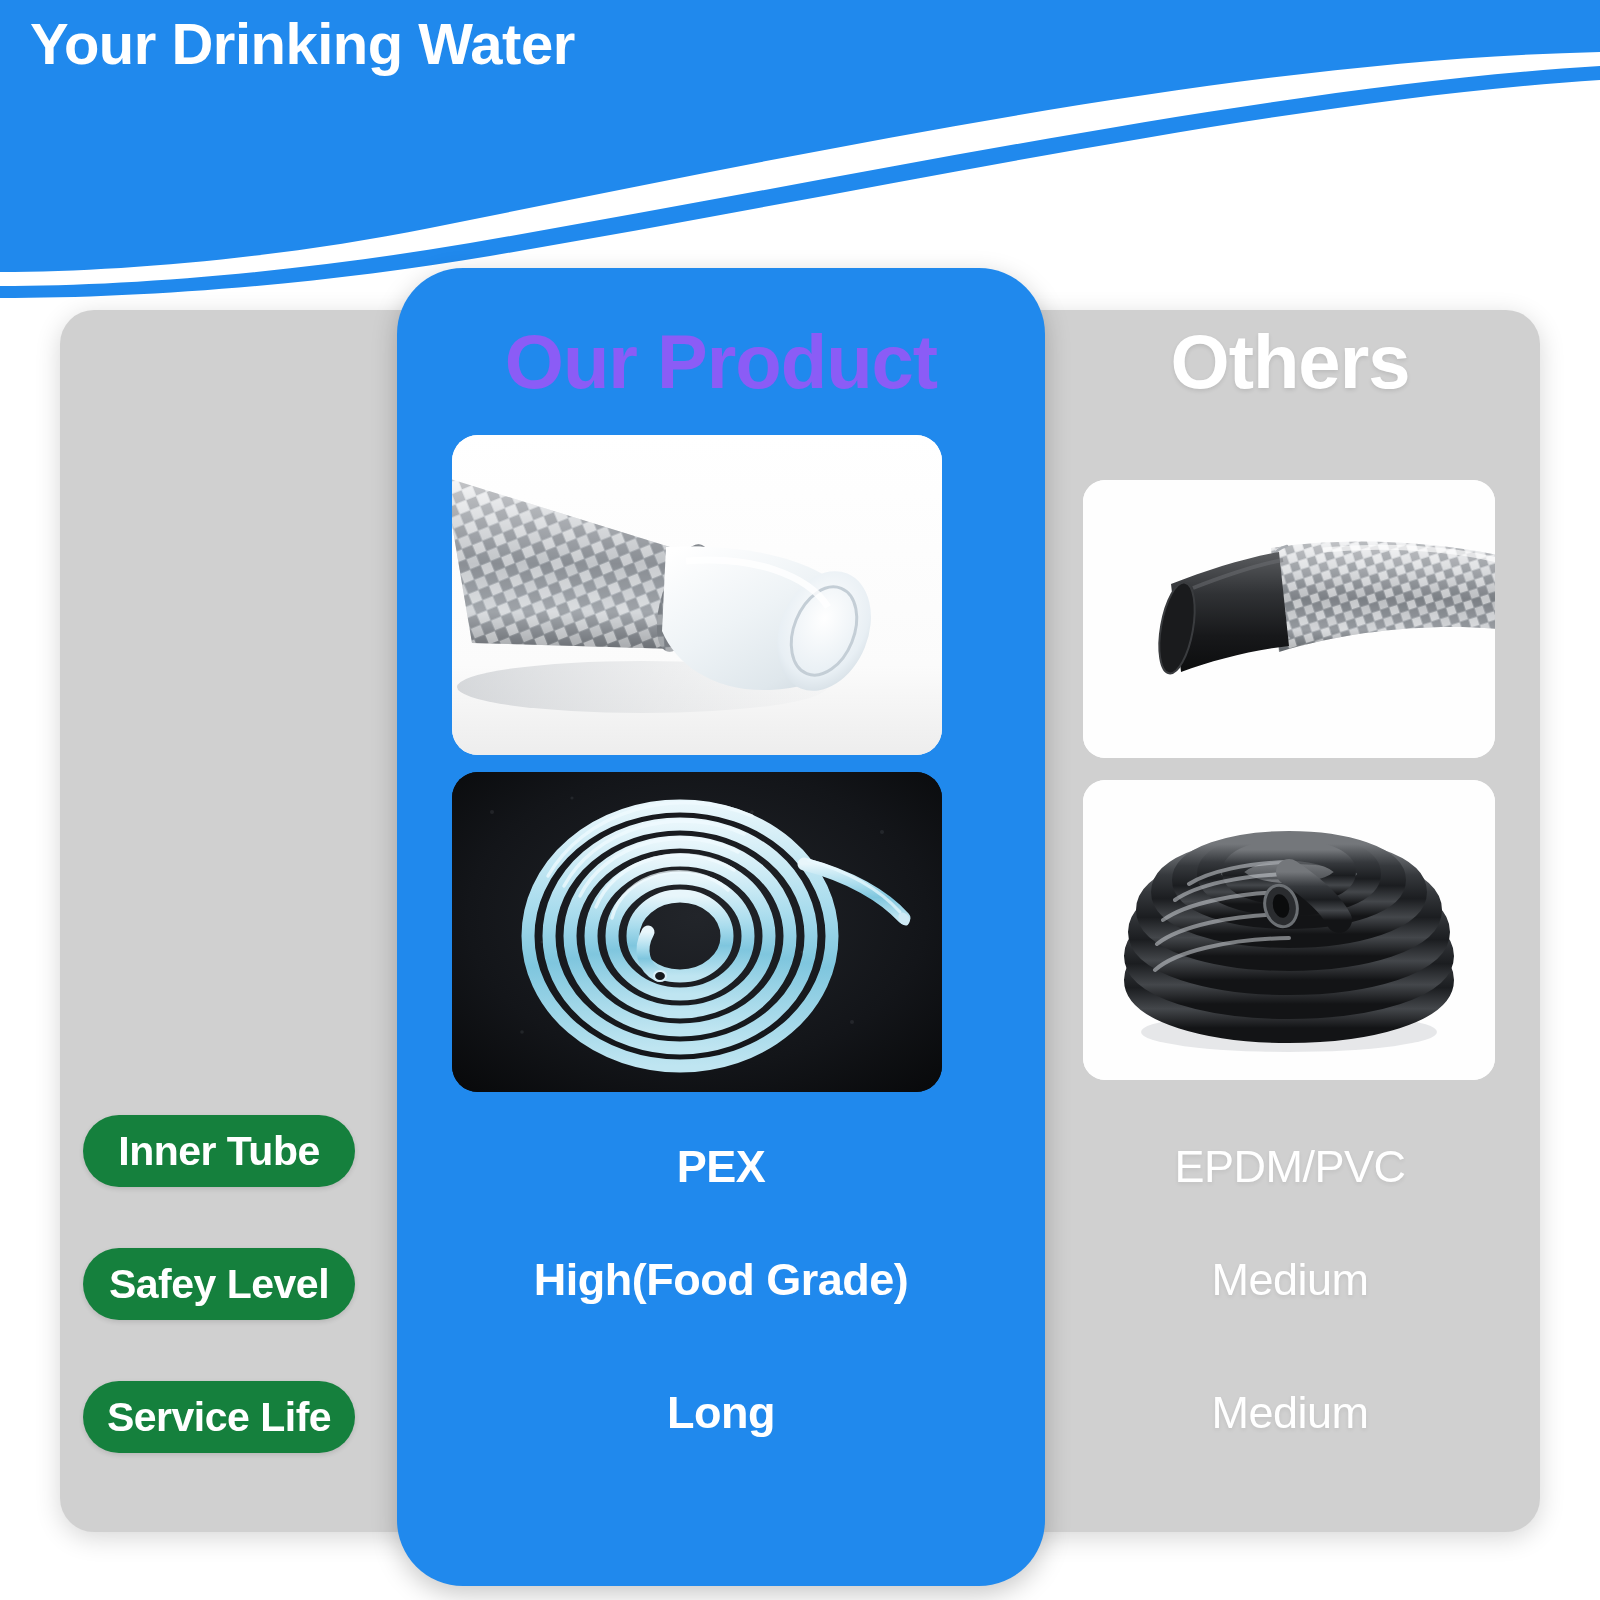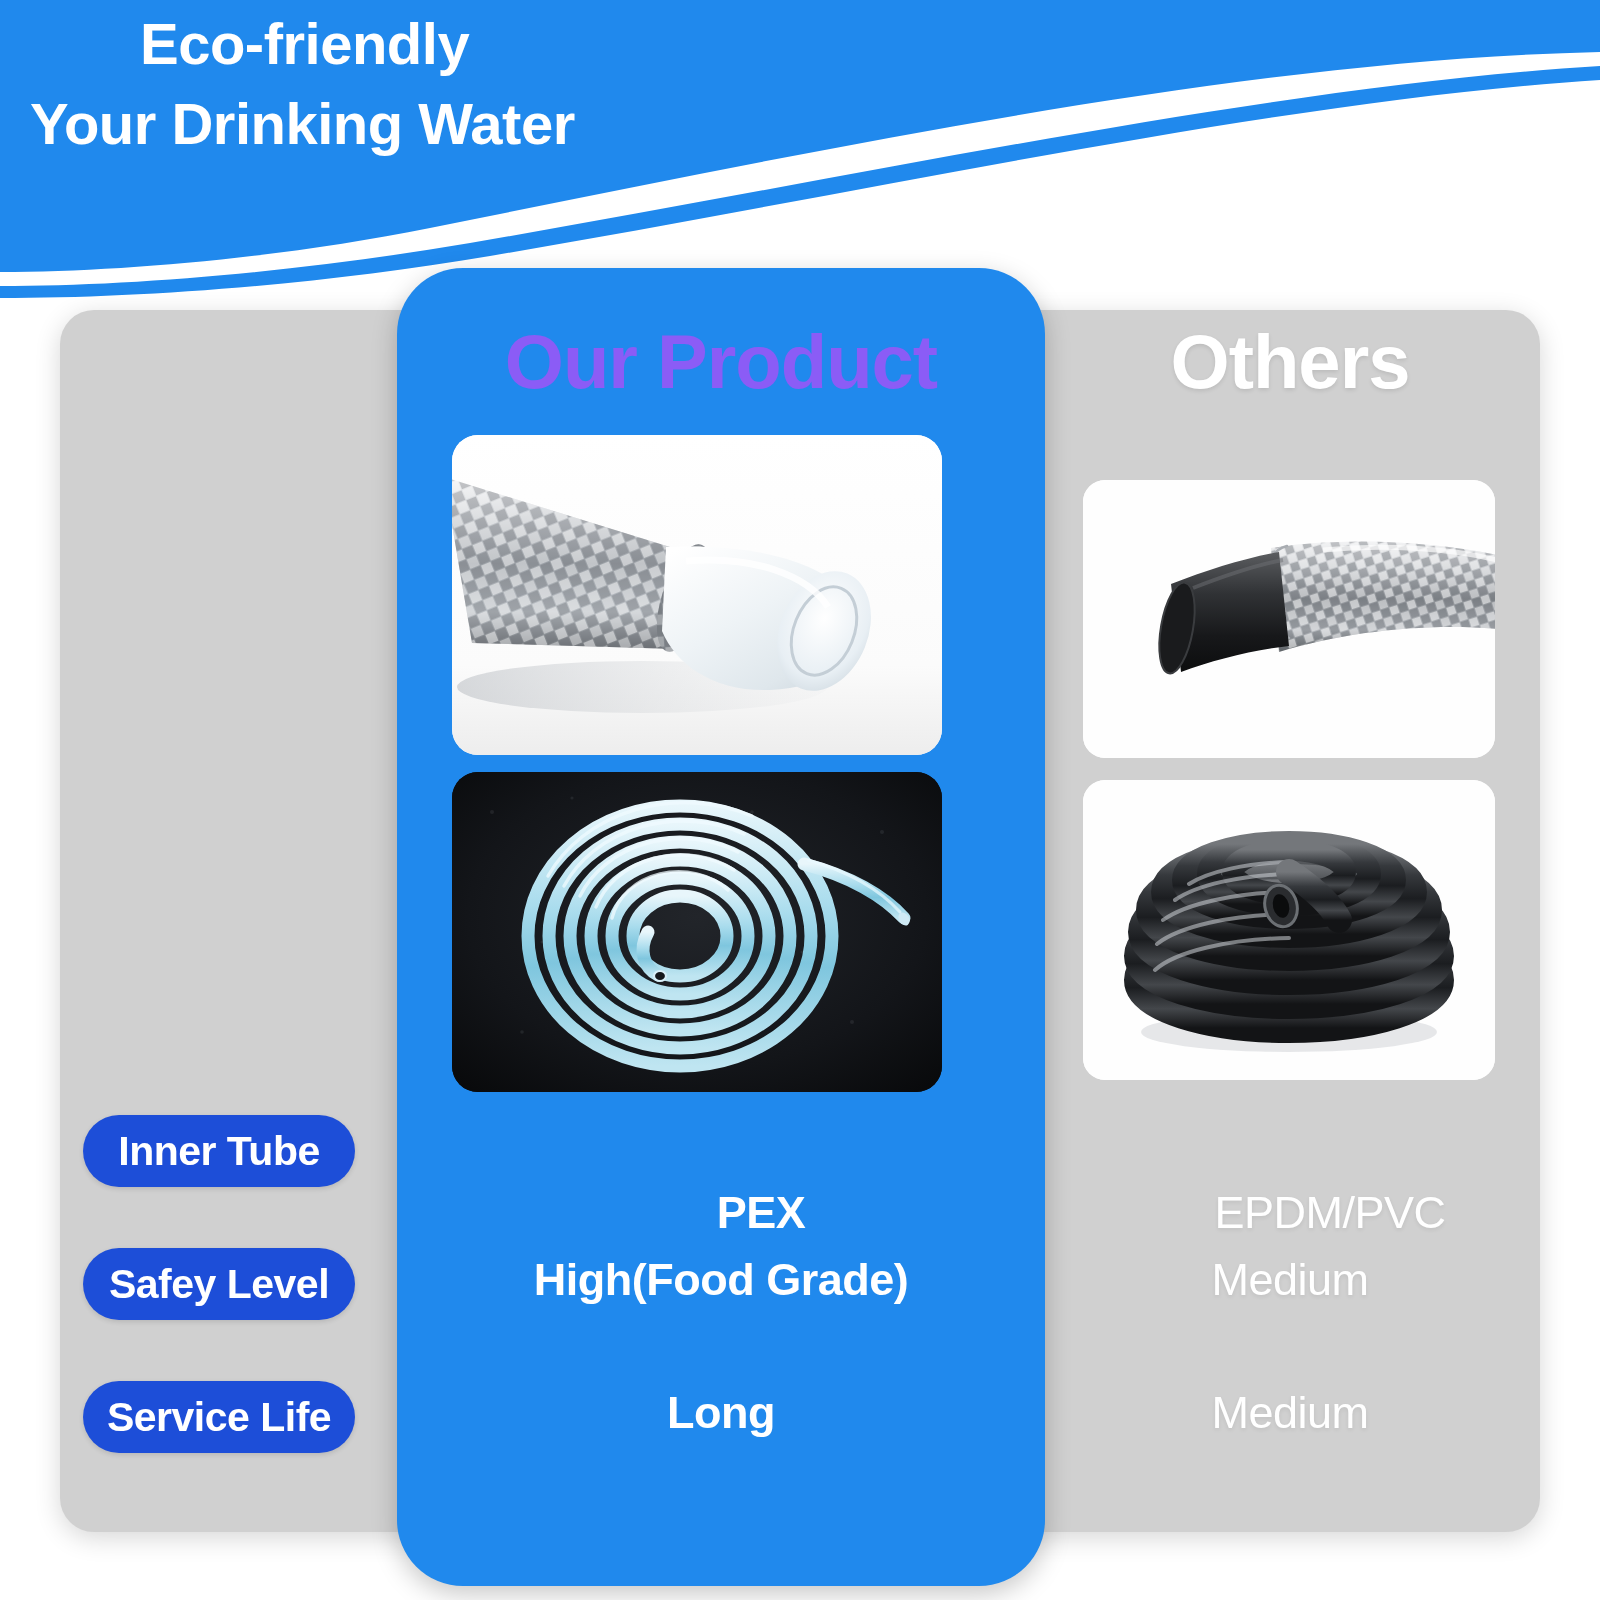--- a/index.html
+++ b/index.html
@@ -52,49 +52,48 @@
   .tile{position:absolute;overflow:hidden;z-index:6;}
   #our-img-1{left:452px;top:435px;width:490px;height:320px;background:#fdfdfd;border-radius:26px;}
   #our-img-2{left:452px;top:772px;width:490px;height:320px;background:#0b0b0b;border-radius:26px;}
   #other-img-1{left:1083px;top:480px;width:412px;height:278px;background:#fefefe;border-radius:22px;}
   #other-img-2{left:1083px;top:780px;width:412px;height:300px;background:#fefefe;border-radius:22px;}
   .tile svg{display:block;width:100%;height:100%;}
 
   
   .row-label{
     position:absolute;left:83px;width:272px;height:72px;
-    background:#1d4ed8;border-radius:36px;
+    background:#15803d;border-radius:36px;
     display:flex;align-items:center;justify-content:center;
     color:#ffffff;font-weight:bold;font-size:41px;letter-spacing:-0.5px;
     box-shadow:0 2px 5px rgba(0,0,0,0.12);z-index:7;
   }
   .cell-ours{
     position:absolute;left:397px;width:648px;text-align:center;
     color:#ffffff;font-weight:bold;font-size:45px;letter-spacing:-0.5px;z-index:7;
   }
   .cell-others{
     position:absolute;left:1055px;width:470px;text-align:center;
     color:#ffffff;font-weight:normal;font-size:45px;letter-spacing:-0.5px;z-index:7;
     text-shadow:0 2px 4px rgba(0,0,0,0.08);
   }
-  .r0{top:1115px;}  .r0t{top:1187px;padding-left:40px;}
+  .r0{top:1115px;}  .r0t{top:1141px;}
   .r1{top:1248px;}  .r1t{top:1254px;}
   .r2{top:1381px;}  .r2t{top:1387px;}
 </style>
 </head>
 <body>
 
 <div id="header-banner">
   <svg width="1600" height="300" viewBox="0 0 1600 300">
     <path d="M0,0 L1600,0 L1600,52 C1240,60 820,150 430,228 C280,258 120,272 0,272 Z" fill="#2089ed"></path>
     <path d="M0,286 C130,286 300,272 470,243 C860,176 1270,86 1600,66 L1600,80
              C1280,100 880,190 490,256 C320,285 140,298 0,298 Z" fill="#2089ed"></path>
   </svg>
   <div id="header-title">
-    <span class="hl hl1">Eco-friendly</span>
     <span class="hl hl3">Your Drinking Water</span>
   </div>
 </div>
 
 <div id="gray-panel"></div>
 
 <div id="blue-card"></div>
 
 <div id="our-product-title">Our Product</div>
 <div id="others-title">Others</div>

